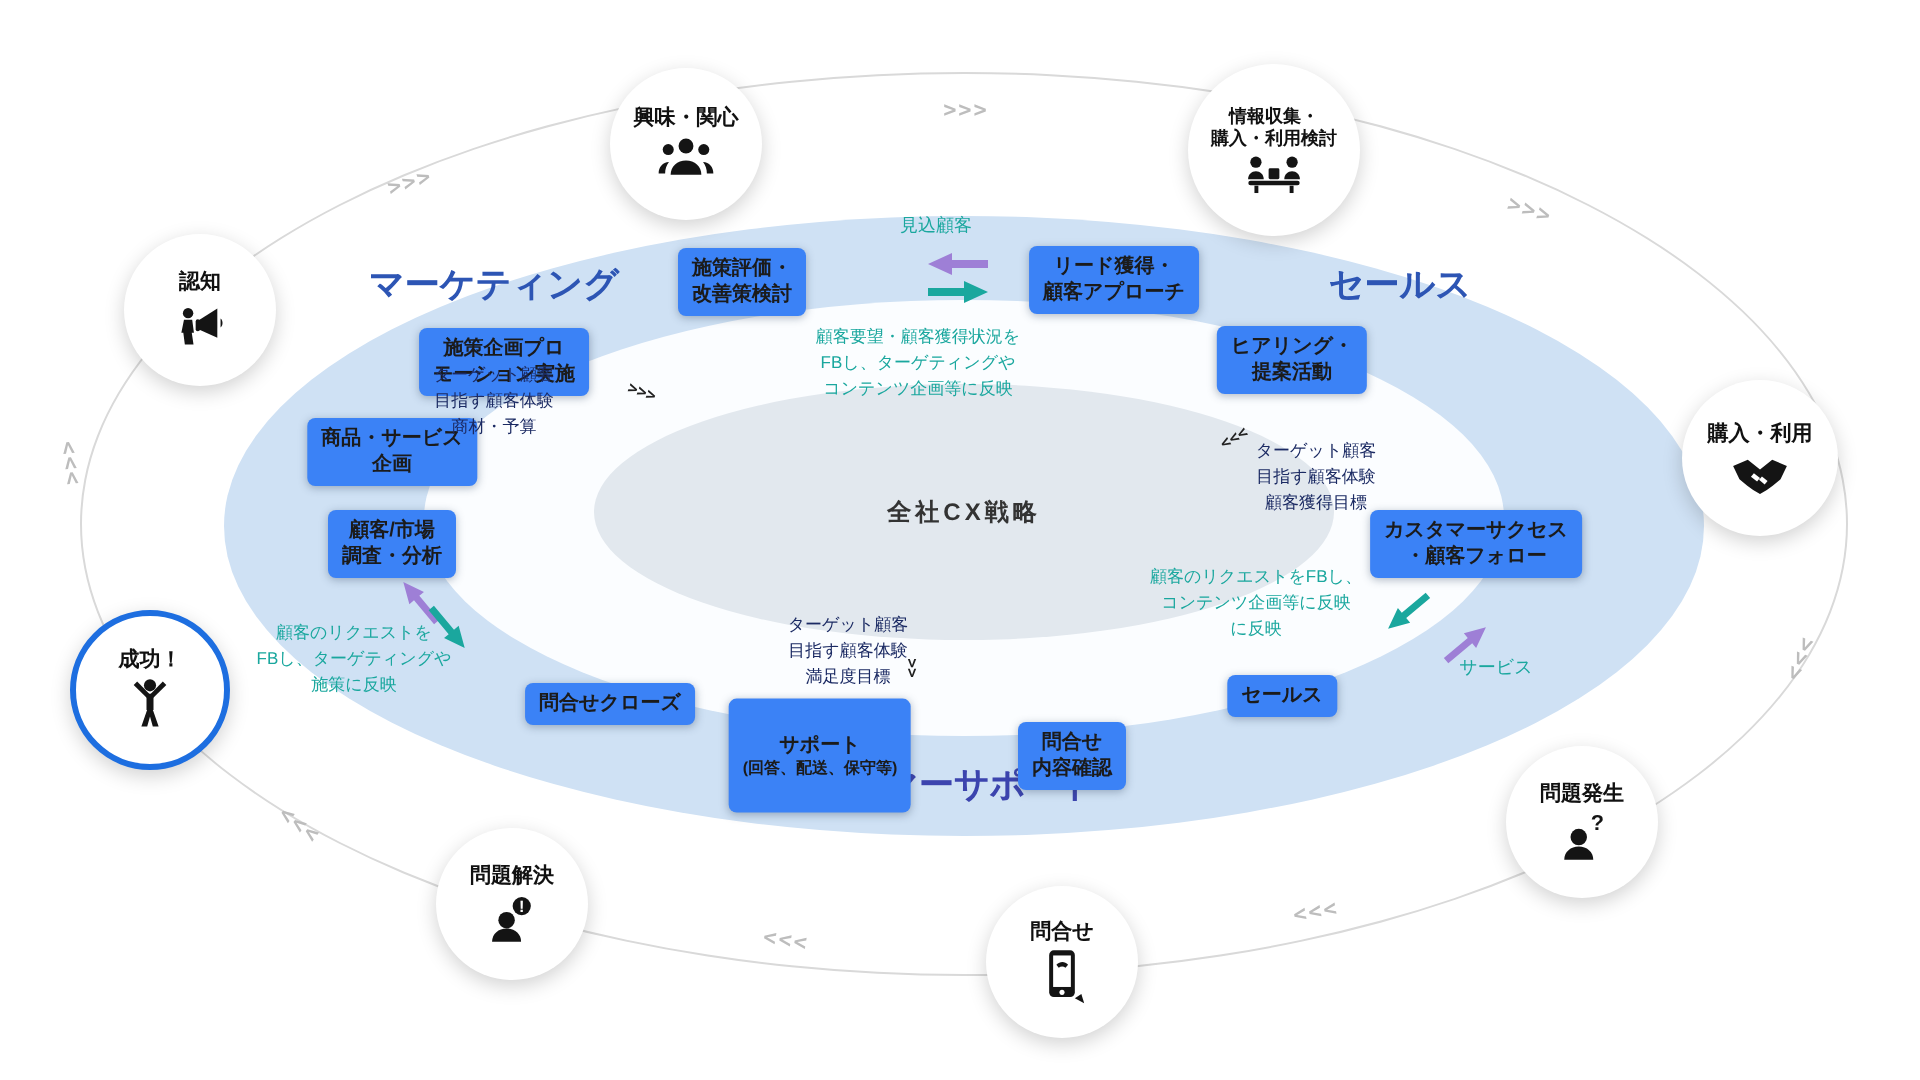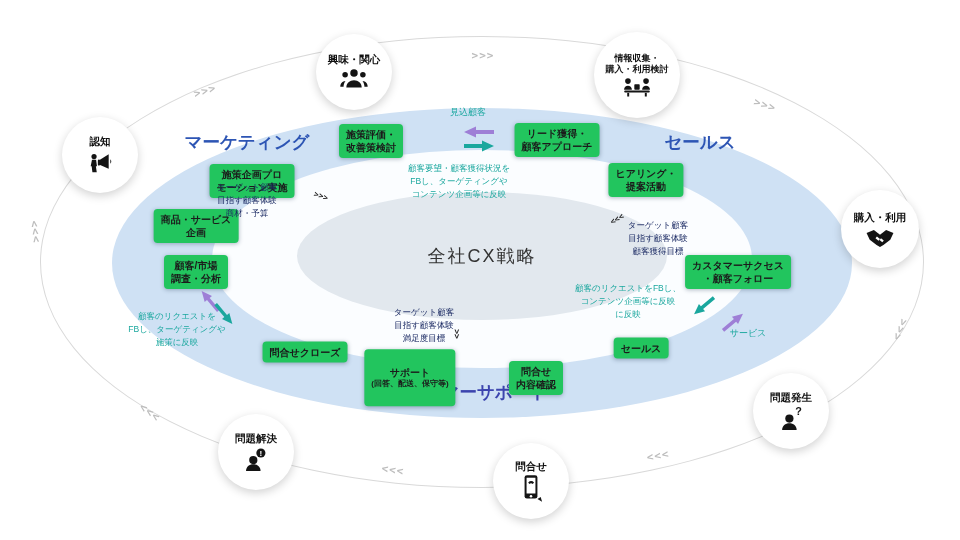--- a/index.html
+++ b/index.html
@@ -6,25 +6,25 @@
   html,body{width:960px;height:540px;overflow:hidden;background:#fff;
     font-family:"Liberation Sans","DejaVu Sans",sans-serif}
   .canvas{position:relative;width:960px;height:540px;background:#fff}
   .abs{position:absolute;transform:translate(-50%,-50%)}
   .ellipse{position:absolute;border-radius:50%}
   .outer-path{left:40px;top:36px;width:884px;height:452px;border:1.5px solid var(--path_gray,#d9d9d9)}
   .band{left:112px;top:108px;width:740px;height:310px;background:var(--band_blue,#cfe1f4)}
   .inner-white{left:212px;top:150px;width:540px;height:218px;background:var(--inner_fill,#fbfdff)}
   .core{left:297px;top:192px;width:370px;height:128px;background:var(--core_fill,#e2e8ee);
     display:flex;align-items:center;justify-content:center}
-  .core span{font-size:18px;color:#333;letter-spacing:2px;font-weight:normal}
+  .core span{font-size:12px;color:#333;letter-spacing:2px;font-weight:bold}
   .section-title{font-weight:bold;font-size:17.5px;white-space:nowrap}
   .t-mkt,.t-sales{color:var(--accent_blue,#2d55b4)}
   .t-support{color:var(--support_blue,#3c44ae)}
-  .box{background:#22c55e;border-radius:4px;padding:4px 7px;font-size:10px;font-weight:bold;
+  .box{background:#3b82f6;border-radius:4px;padding:4px 7px;font-size:10px;font-weight:bold;
     color:#1b1b1b;text-align:center;line-height:1.3;box-shadow:0 1px 4px rgba(40,60,90,.35);
     white-space:pre-line}
   .box .sub{font-size:8px;font-weight:bold;display:block}
   .note{font-size:8.5px;line-height:1.5;text-align:center;white-space:pre-line;font-weight:normal}
   .note.teal{color:var(--teal,#1aa79e)}
   .note.navy{color:var(--navy_text,#1b2a63)}
   .note.big{font-size:9px}
   .stage{background:#fff;border-radius:50%;box-shadow:0 3px 10px rgba(0,0,0,.18);
     display:flex;flex-direction:column;align-items:center;justify-content:center;gap:1px;text-align:center}
   .stage .lbl{font-size:10.5px;font-weight:bold;color:#111;line-height:1.2;white-space:pre-line}
@@ -125,21 +125,21 @@
     <span class="lbl">認知</span>
     <svg class="icon" width="28" height="26" viewBox="0 0 24 24">
       <circle cx="6.5" cy="7" r="2.4"></circle>
         <path d="M4.6 10h3.8l.8 6h-1l.8 5.5H5l-.7-5.5H3.4z"></path>
       <path d="M10.5 10.8l9.5-6v13.5l-9.5-4.2z"></path>
         <rect x="10" y="9.8" width="2" height="5.6" rx="1"></rect>
       <path d="M21.5 9.5c1.2.9 1.2 3.2 0 4.1z"></path>
     </svg>
   </div>
 
-  <div class="abs stage" style="left:354px;top:72px;width:76px;height:76px">
+  <div class="abs stage" style="left:343px;top:72px;width:76px;height:76px">
     <span class="lbl">興味・関心</span>
     <svg class="icon" width="30" height="24" viewBox="0 0 24 20">
       <circle cx="12" cy="5" r="3.1"></circle>
         <path d="M5.6 17c0-3.6 2.8-6 6.4-6s6.4 2.4 6.4 6z"></path>
       <circle cx="4.6" cy="6.5" r="2.3"></circle>
         <path d="M.6 16.5c0-2.8 1.7-4.6 4.3-4.8-1 1.3-1.6 3-1.6 4.8z"></path>
       <circle cx="19.4" cy="6.5" r="2.3"></circle>
         <path d="M23.4 16.5c0-2.8-1.7-4.6-4.3-4.8 1 1.3 1.6 3 1.6 4.8z"></path>
     </svg>
   </div>
@@ -191,20 +191,30 @@
   <div class="abs stage" style="left:256px;top:452px;width:76px;height:76px">
     <span class="lbl">問題解決</span>
     <svg class="icon" width="26" height="26" viewBox="0 0 24 24">
       <circle cx="16.5" cy="6.5" r="4.2"></circle>
       <text x="16.5" y="9.3" text-anchor="middle" font-size="7.5" font-weight="bold" fill="#fff">!</text>
       <circle cx="9.5" cy="13" r="3.8"></circle>
       <path d="M2.8 23c0-3.8 3-6.2 6.7-6.2s6.7 2.4 6.7 6.2z"></path>
     </svg>
   </div>
 
+  <div class="abs stage success" style="left:75px;top:345px;width:80px;height:80px">
+    <span class="lbl">成功！</span>
+    <svg class="icon" width="28" height="28" viewBox="0 0 24 24">
+      <circle cx="12" cy="4" r="2.6"></circle>
+      <rect x="10.5" y="7.6" width="3" height="7.6" rx="1"></rect>
+      <path d="M10.9 9.6L5 3.9l1.5-1.5 5.8 5.9z"></path>
+      <path d="M13.1 9.6l5.9-5.7-1.5-1.5-5.8 5.9z"></path>
+      <path d="M10.6 15l-2.3 6.6h2.5l1.2-4.2 1.2 4.2h2.5L13.4 15z"></path>
+    </svg>
+  </div>
 
   <span class="abs chev" style="left:205px;top:91px;transform:translate(-50%,-50%) rotate(-17deg)">&gt;&gt;&gt;</span>
   <span class="abs chev" style="left:483px;top:55px;transform:translate(-50%,-50%) rotate(0deg)">&gt;&gt;&gt;</span>
   <span class="abs chev" style="left:765px;top:105px;transform:translate(-50%,-50%) rotate(18deg)">&gt;&gt;&gt;</span>
   <span class="abs chev" style="left:900px;top:330px;transform:translate(-50%,-50%) rotate(112deg)">&gt;&gt;&gt;</span>
   <span class="abs chev" style="left:657px;top:456px;transform:translate(-50%,-50%) rotate(170deg)">&gt;&gt;&gt;</span>
   <span class="abs chev" style="left:392px;top:470px;transform:translate(-50%,-50%) rotate(189deg)">&gt;&gt;&gt;</span>
   <span class="abs chev" style="left:149px;top:412px;transform:translate(-50%,-50%) rotate(217deg)">&gt;&gt;&gt;</span>
   <span class="abs chev" style="left:35px;top:231px;transform:translate(-50%,-50%) rotate(263deg)">&gt;&gt;&gt;</span>
 

